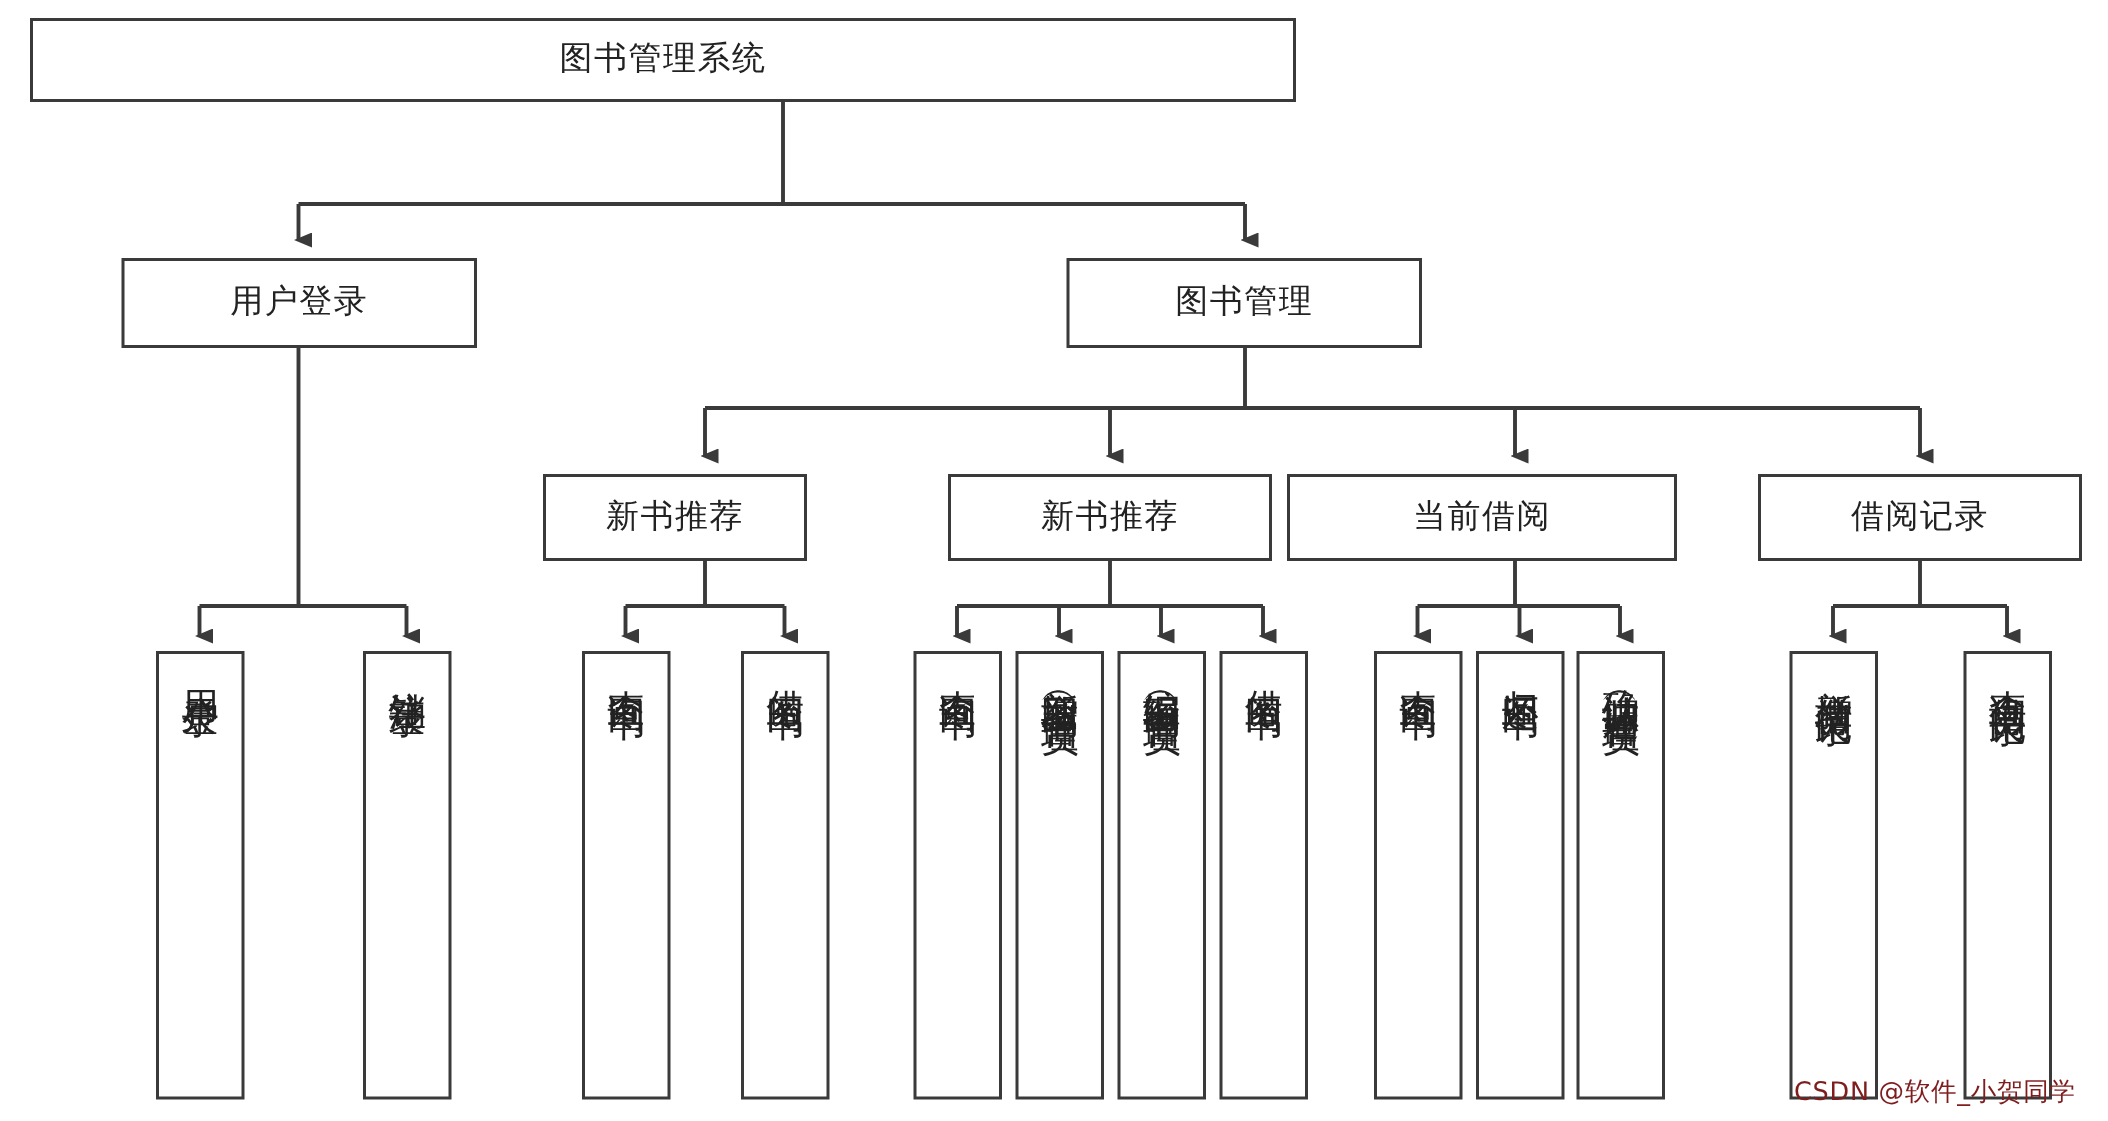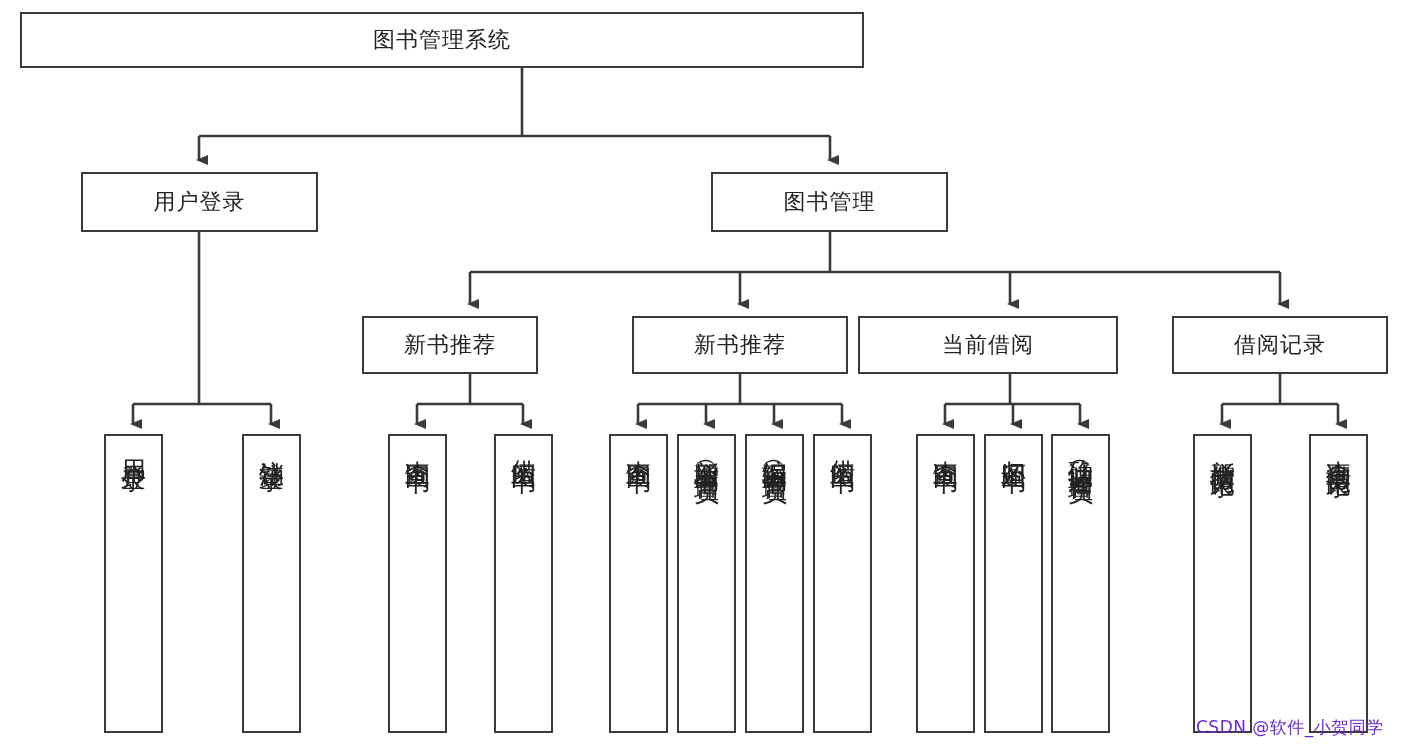--- a/index.html
+++ b/index.html
@@ -52,21 +52,21 @@
   }
   .vert .node-label {
     writing-mode: vertical-rl;
     text-orientation: upright;
     font-size: 25px;
     letter-spacing: 3px;
     line-height: 1;
   }
   .watermark {
     position: absolute;
-    color: #6d28d9;
+    color: #7f1d1d;
     font-size: 17px;
     letter-spacing: 0.5px;
     white-space: nowrap;
     pointer-events: none;
   }
 </style>
 </head>
 <body>
 
 <div id="diagram-root">

